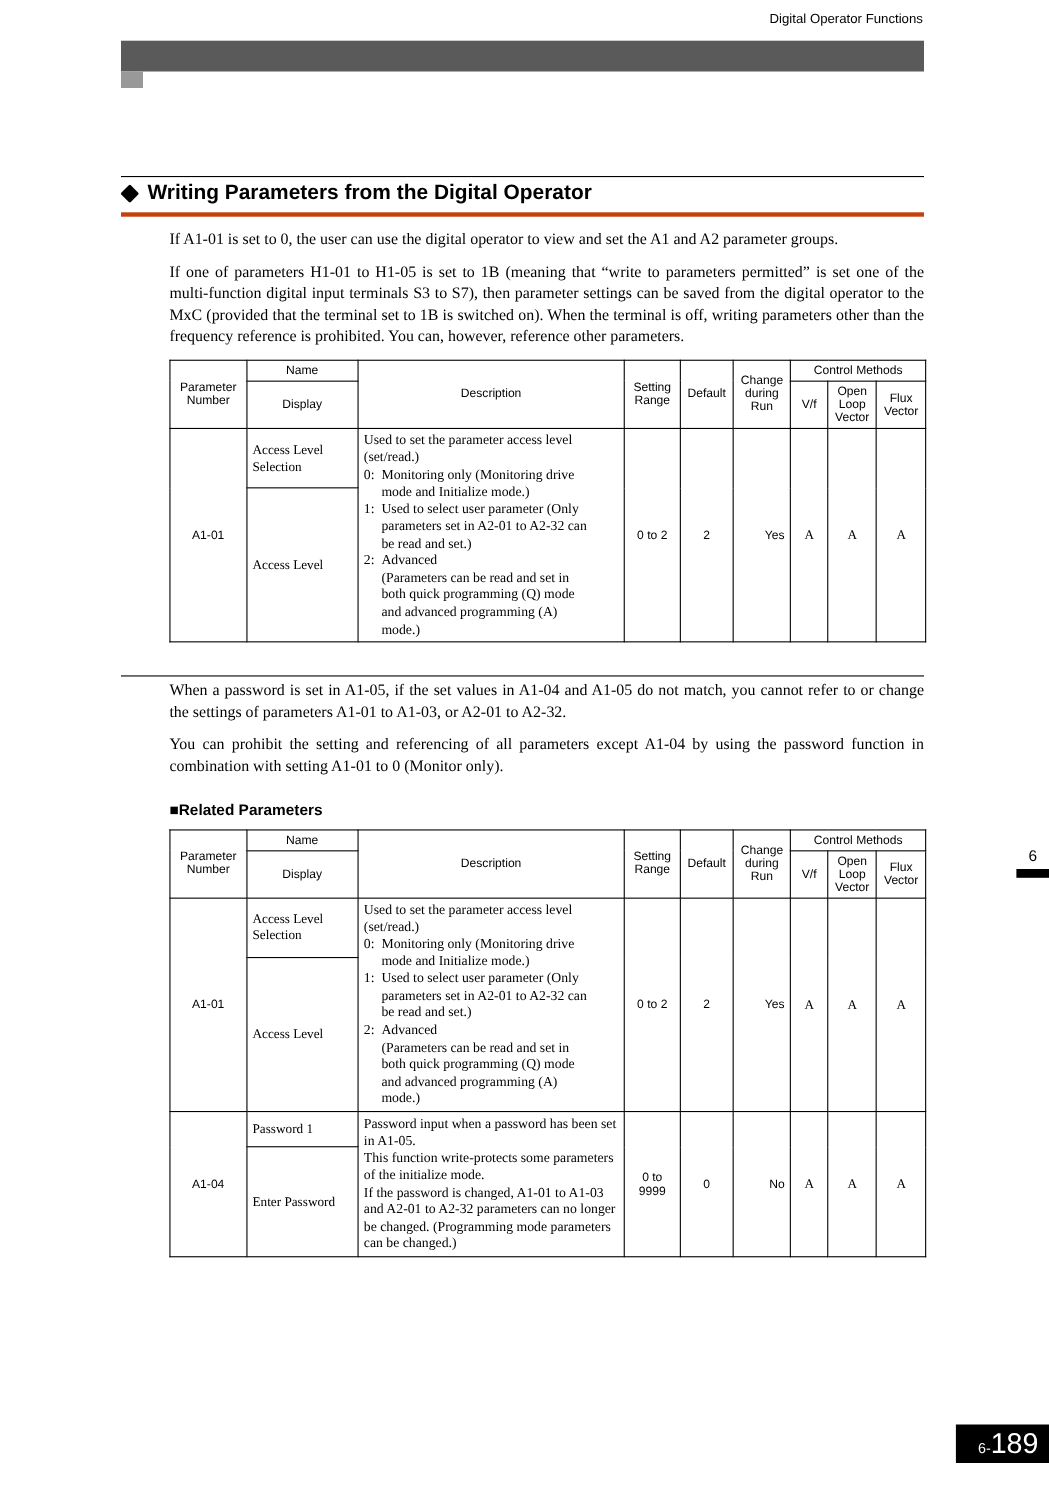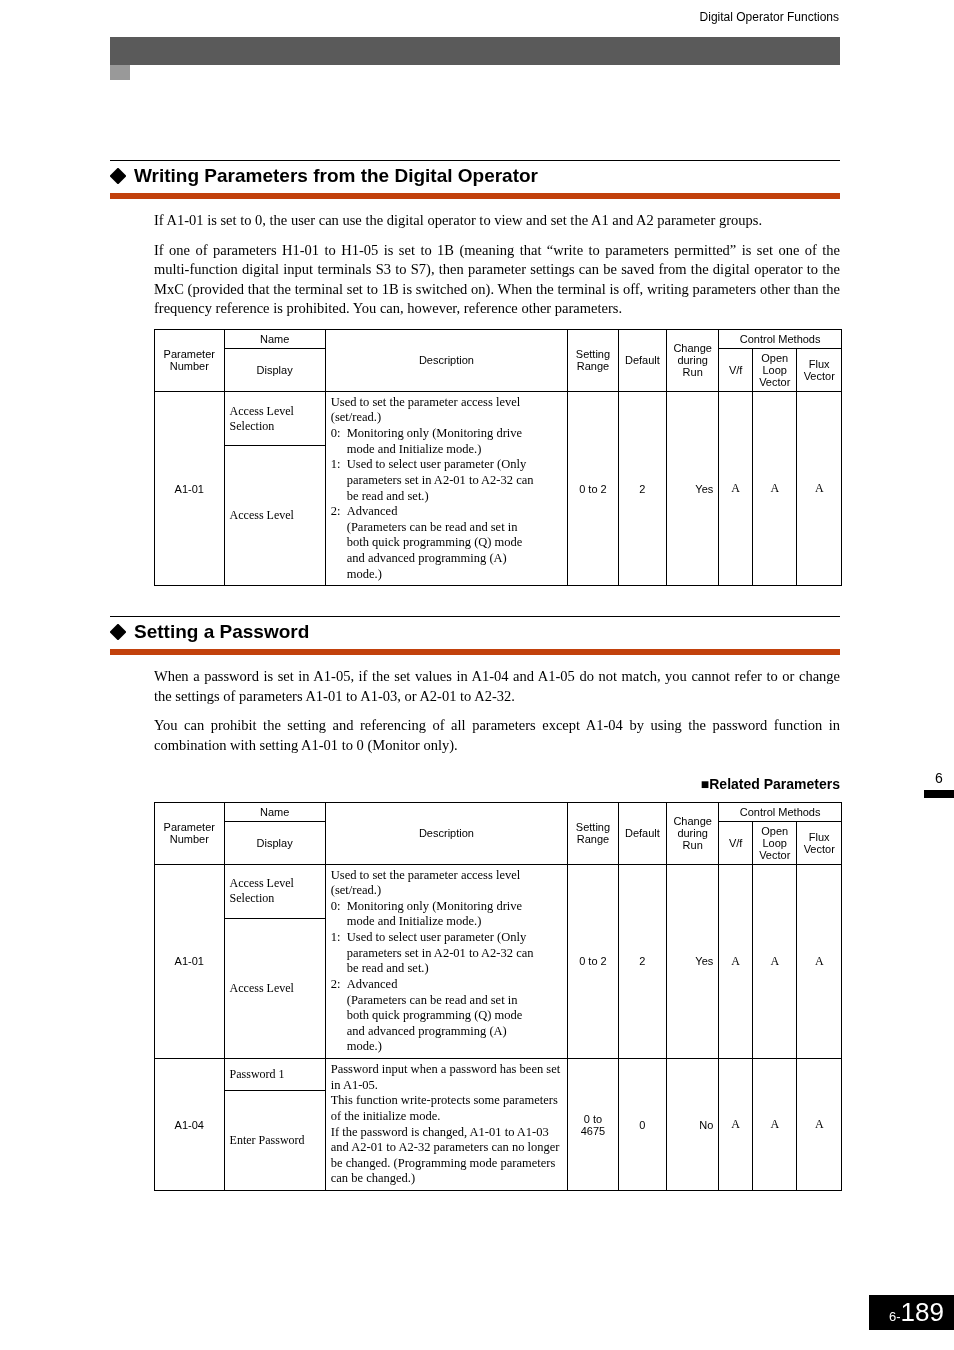--- a/index.html
+++ b/index.html
@@ -43,21 +43,21 @@
   .hr-top {
     border: none;
     border-top: 1px solid #000;
     margin-bottom: 4px;
   }
   .section-head {
     display: flex;
     align-items: center;
     gap: 8px;
     padding-bottom: 6px;
-    border-bottom: 6px solid #c2410c;
+    border-bottom: 4px solid #c2410c;
     margin-bottom: 12px;
   }
   .section-head svg { flex-shrink: 0; }
   .section-title {
     font-family: Arial, Helvetica, sans-serif;
     font-size: 19px;
     font-weight: bold;
   }
   .body-text {
     margin-left: 44px;
@@ -66,21 +66,20 @@
     text-align: justify;
     margin-bottom: 10px;
   }
   .subhead {
     margin-left: 44px;
     font-family: Arial, Helvetica, sans-serif;
     font-weight: bold;
     font-size: 14px;
     margin-top: 20px;
     margin-bottom: 8px;
-    text-align: right;
   }
   table.param {
     margin-left: 44px;
     border-collapse: collapse;
     width: 688px;
     font-size: 12px;
     margin-top: 10px;
     margin-bottom: 30px;
   }
   table.param th, table.param td {
@@ -193,26 +192,20 @@
         <td rowspan="2" class="col-cm">A</td>
         <td rowspan="2" class="col-cm">A</td>
       </tr>
       <tr>
         <td class="col-name" style="height:140px">Access Level</td>
       </tr>
     </tbody>
   </table>
 
   <hr class="hr-top">
-  <div class="section-head">
-    <svg width="16" height="16" viewBox="0 0 16 16">
-        <rect x="2" y="2" width="12" height="12" transform="rotate(45 8 8)" fill="#000"></rect>
-      </svg>
-    <span class="section-title">Setting a Password</span>
-  </div>
   <p class="body-text">When a password is set in A1-05, if the set values in A1-04 and A1-05 do not match, you cannot refer to or change the settings of parameters A1-01 to A1-03, or A2-01 to A2-32.</p>
   <p class="body-text">You can prohibit the setting and referencing of all parameters except A1-04 by using the password function in combination with setting A1-01 to 0 (Monitor only).</p>
 
   <div class="subhead">■Related Parameters</div>
 
   <table class="param">
     <thead>
       <tr>
         <th rowspan="2" class="col-param">Parameter Number</th>
         <th class="col-name">Name</th>
@@ -251,21 +244,21 @@
       </tr>
       <tr>
         <td class="col-name" style="height:140px">Access Level</td>
       </tr>
       <tr>
         <td rowspan="2" class="col-param">A1-04</td>
         <td class="col-name">Password 1</td>
         <td rowspan="2" class="col-desc desc-cell" style="white-space:pre-line">Password input when a password has been set in A1-05.
 This function write-protects some parameters of the initialize mode.
 If the password is changed, A1-01 to A1-03 and A2-01 to A2-32 parameters can no longer be changed. (Programming mode parameters can be changed.)</td>
-        <td rowspan="2" class="col-sr">0 to 4675</td>
+        <td rowspan="2" class="col-sr">0 to 9999</td>
         <td rowspan="2" class="col-def">0</td>
         <td rowspan="2" class="col-chg">No</td>
         <td rowspan="2" class="col-cm">A</td>
         <td rowspan="2" class="col-cm">A</td>
         <td rowspan="2" class="col-cm">A</td>
       </tr>
       <tr>
         <td class="col-name" style="height:100px">Enter Password</td>
       </tr>
     </tbody>

